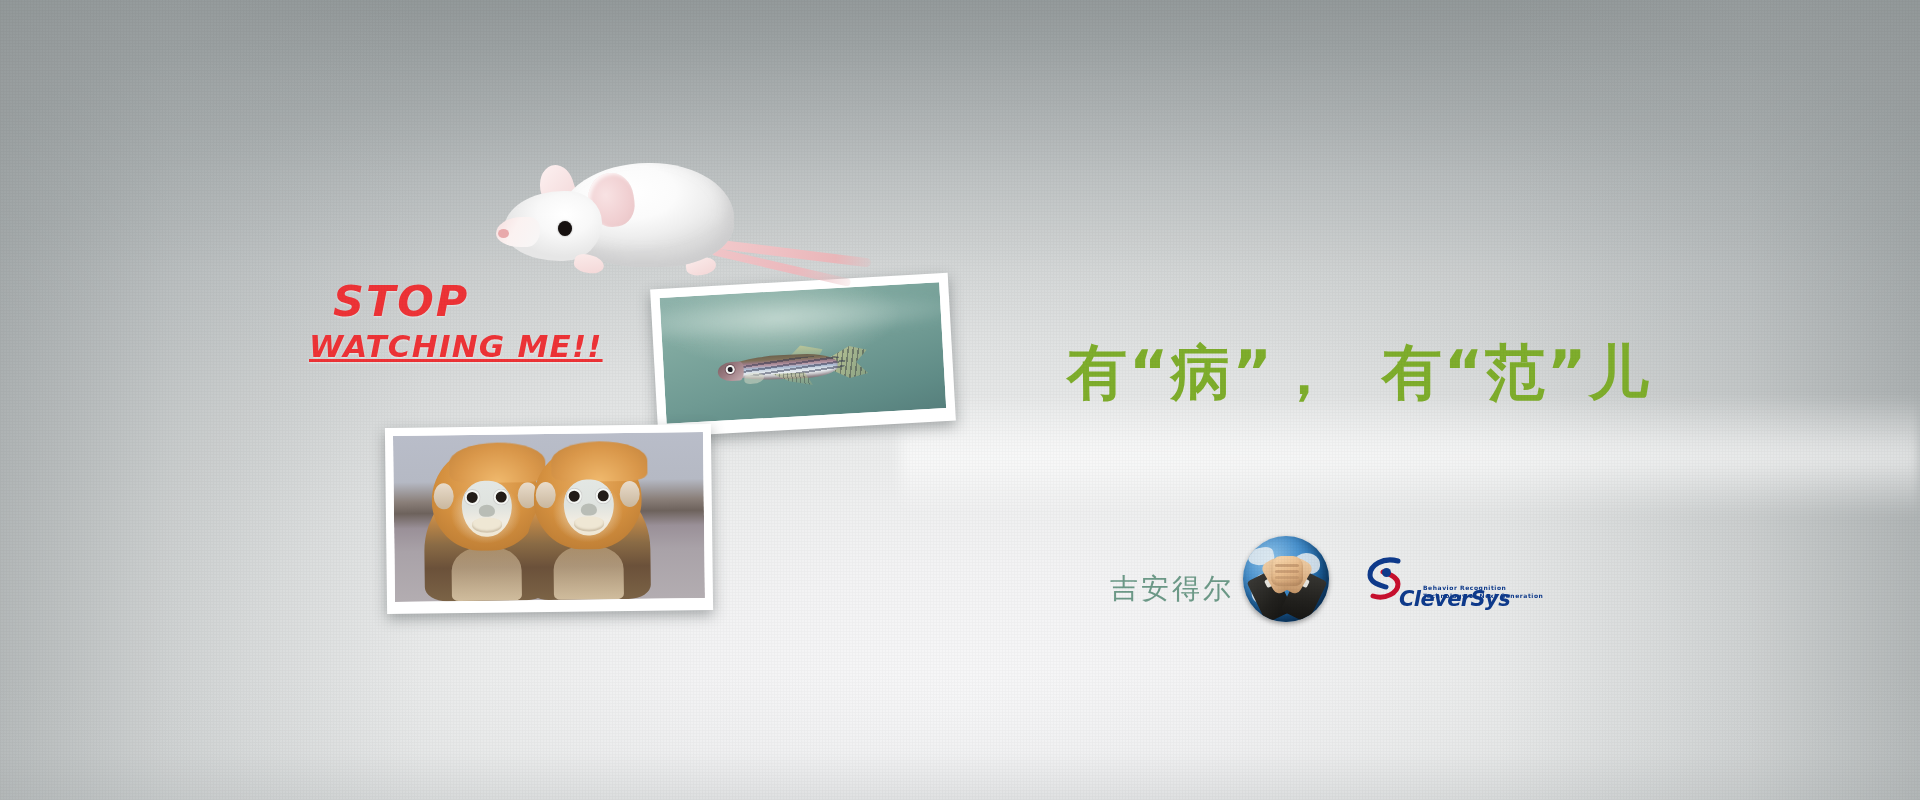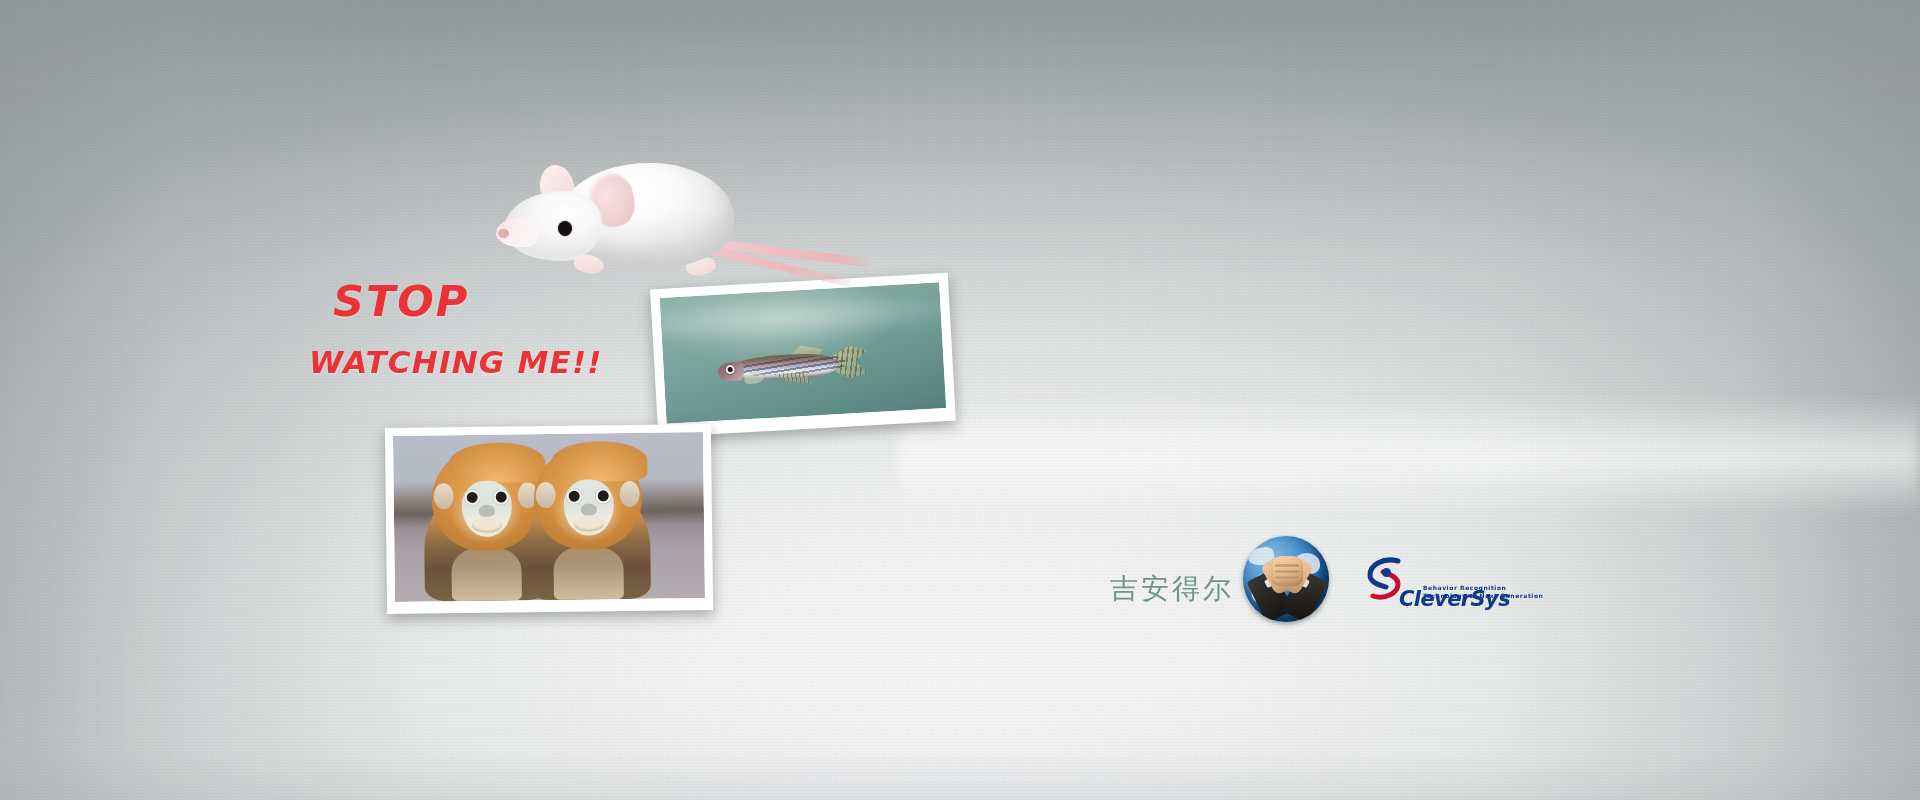--- a/index.html
+++ b/index.html
@@ -88,23 +88,24 @@
     text-shadow: 0 1px 2px rgba(255,255,255,0.5);
   }
   #callout-stop {
     left: 333px;
     top: 276px;
     font-size: 43px;
     letter-spacing: 2px;
   }
   #callout-watching {
     left: 309px;
-    top: 344px;
+    top: 328px;
     font-size: 31px;
     letter-spacing: 1.2px;
+    text-decoration: underline;
   }
 
   
   .photo-frame {
     position: absolute;
     background: #ffffff;
     box-shadow: 0 5px 14px rgba(60,66,70,0.42);
     box-sizing: border-box;
   }
   .photo-frame .inner {
@@ -683,20 +684,21 @@
     <div class="ms-ear-far"></div>
     <div class="ms-body"></div>
     <div class="ms-ear-near"></div>
     <div class="ms-head"></div>
     <div class="ms-snout"></div>
     <div class="ms-nose"></div>
     <div class="ms-eye"></div>
     <div class="ms-foot f1"></div>
   </div>
 
+  <div id="headline">有“病”，  有“范”儿</div>
 
   <div id="brand-cn">吉安得尔</div>
 
   <div id="globe-logo">
     <div class="globe-shadow"></div>
     <div class="globe-ball">
       <div class="globe-land gl1"></div>
       <div class="globe-land gl2"></div>
       <div class="globe-land gl3"></div>
       <div class="globe-land gl4"></div>

